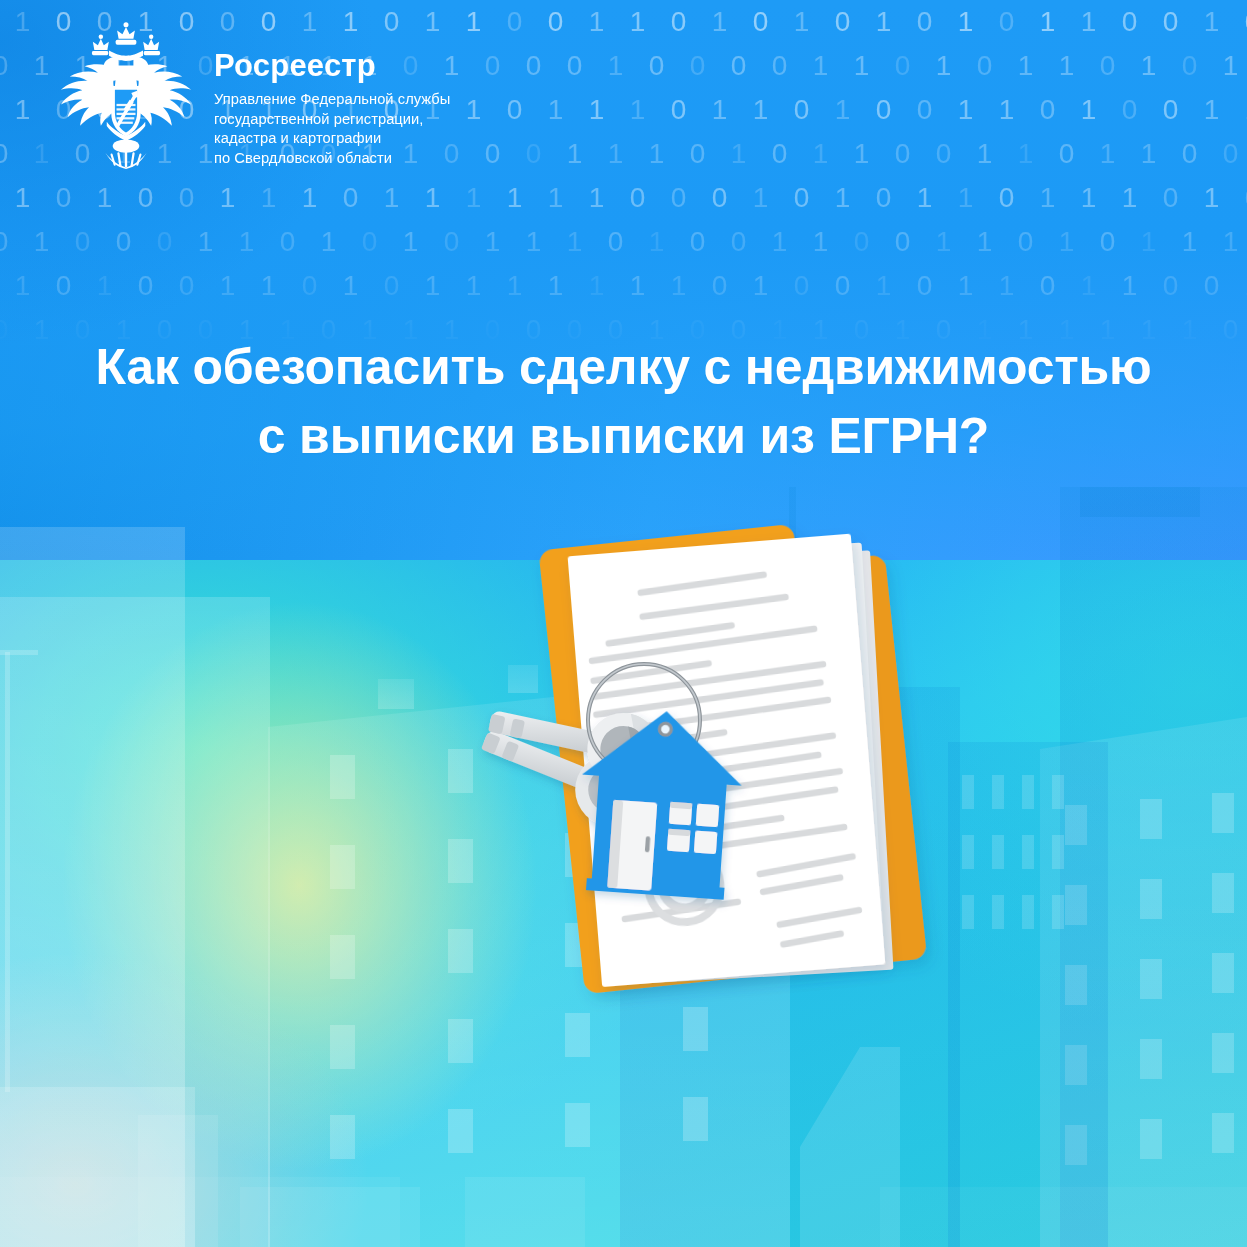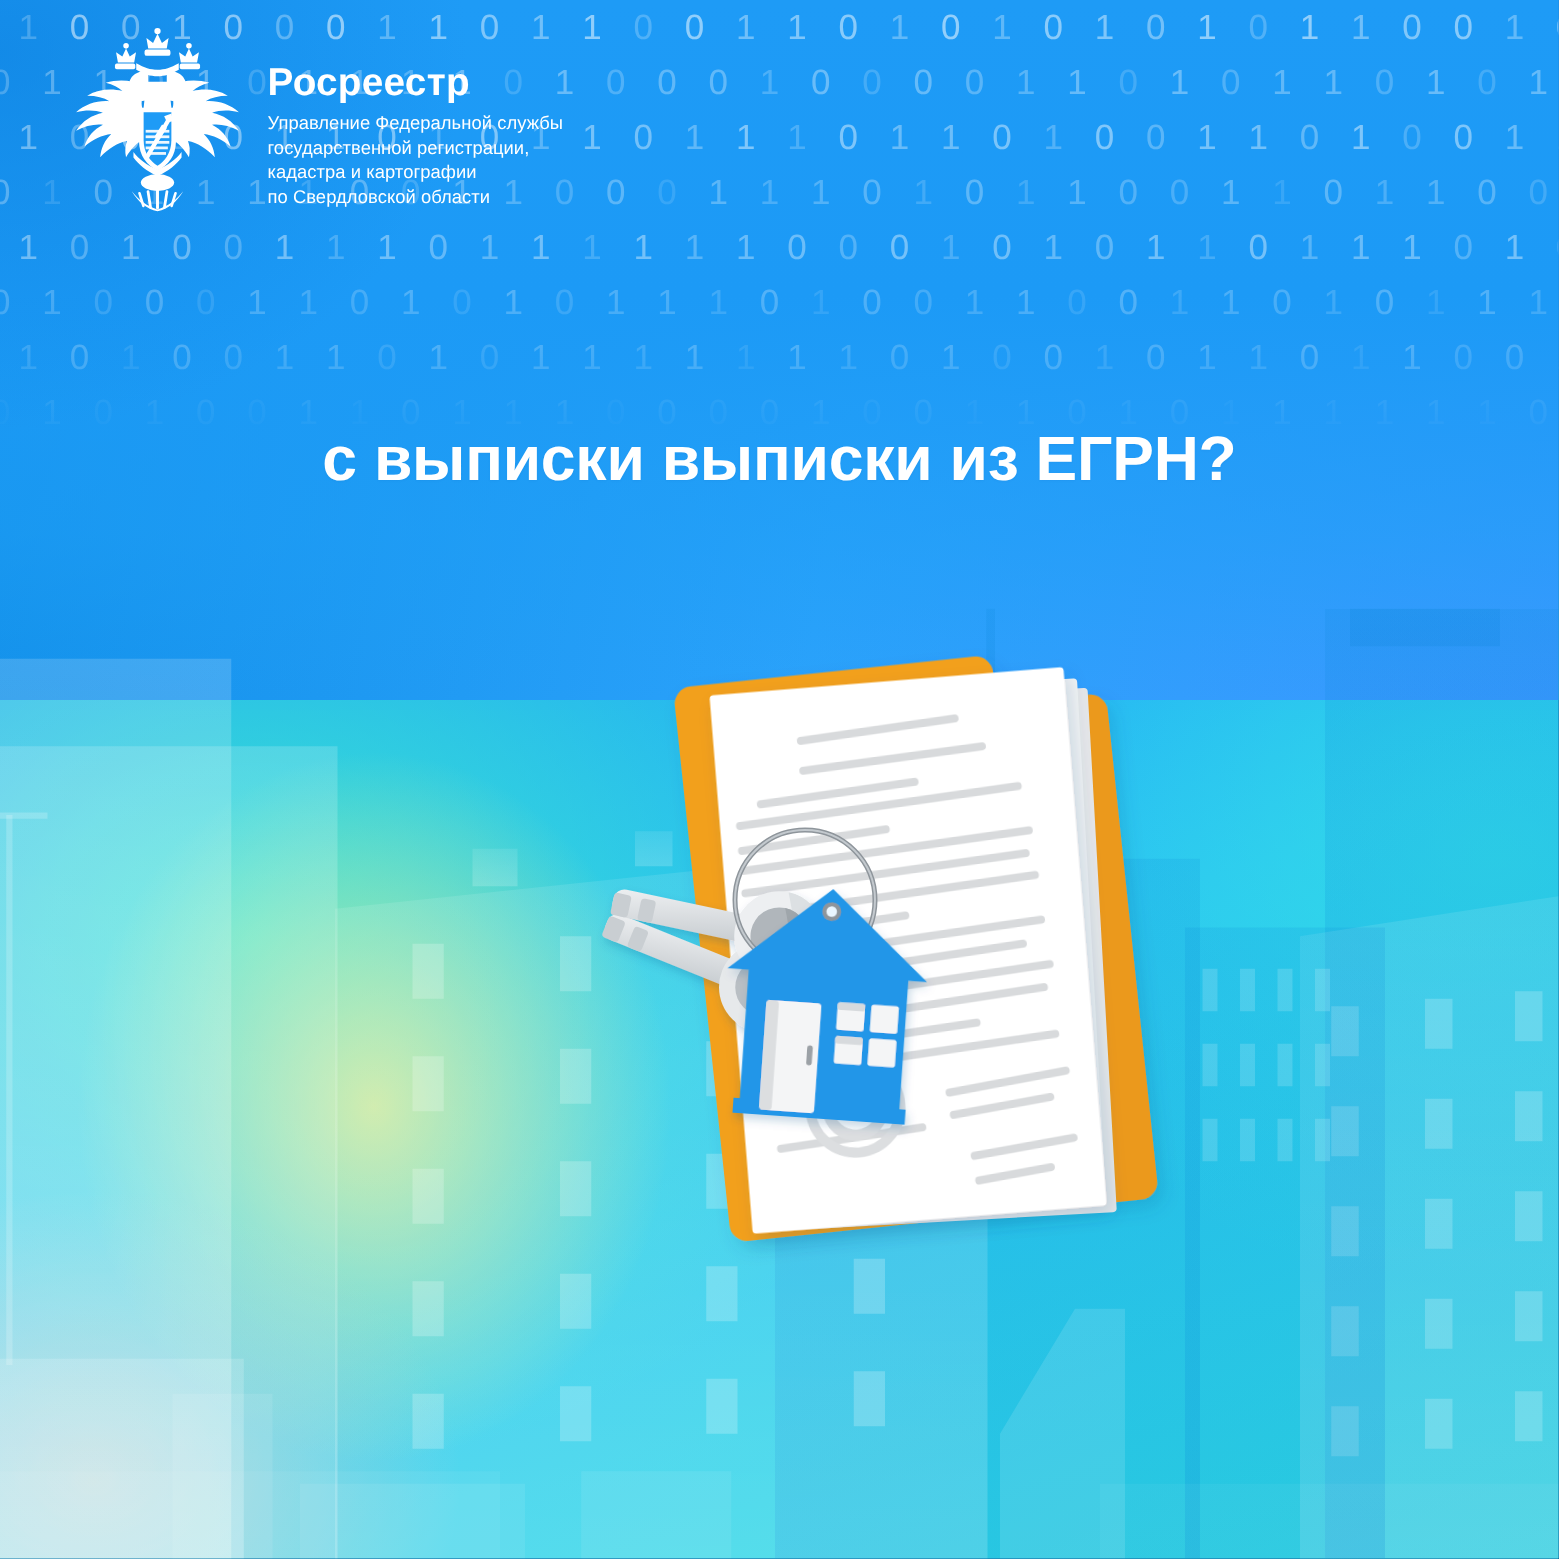--- a/index.html
+++ b/index.html
@@ -626,20 +626,21 @@
           <div>государственной регистрации,</div>
           <div>кадастра и картографии</div>
           <div>по Свердловской области</div>
         </div>
       </div>
     </div>
   </div>
 
 
   <div class="headline">
+    <span class="l1">Как обезопасить сделку с недвижимостью</span>
     <span class="l2">с выписки выписки из ЕГРН?</span>
   </div>
 
   <svg class="illus" viewBox="0 0 580 560">
     <defs>
       <filter id="softShadow" x="-25%" y="-25%" width="150%" height="150%">
         <feDropShadow dx="4" dy="7" stdDeviation="7" flood-color="#0a4f86" flood-opacity=".16"></feDropShadow>
       </filter>
       <filter id="tinyShadow" x="-40%" y="-40%" width="190%" height="190%">
         <feDropShadow dx="2" dy="4" stdDeviation="4" flood-color="#0a4f86" flood-opacity=".22"></feDropShadow>

